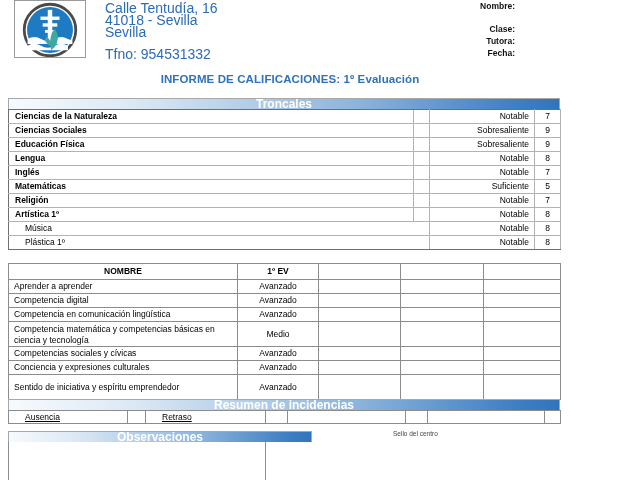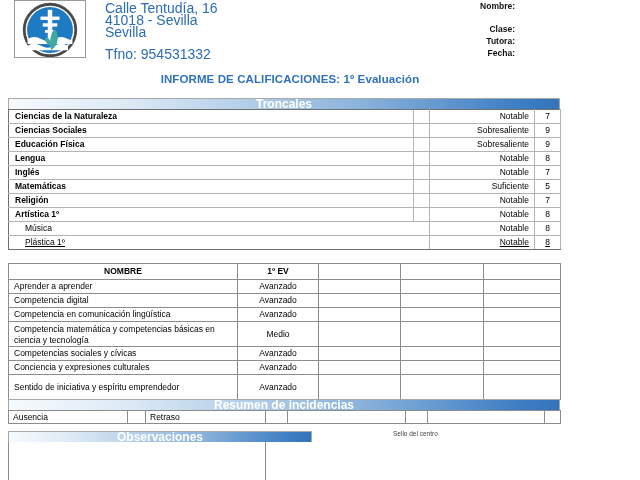--- a/index.html
+++ b/index.html
@@ -124,21 +124,21 @@
     text-align: right;
     border-left: none;
     border-right: 1px solid #b3b3b3;
     padding-right: 5px;
   }
   #tbl-troncales td.num {
     width: 26px;
     text-align: center;
   }
   #tbl-troncales tr:first-child td { border-top: 1px solid #6f6f6f; }
-  #tbl-troncales tr:last-child td { border-bottom: 1px solid #6f6f6f; text-decoration: underline; }
+  #tbl-troncales tr:last-child td { border-bottom: 1px solid #6f6f6f; }
 
   
   #tbl-competencias { left: 8px; top: 263px; width: 552px; }
   #tbl-competencias td { height: 13px; line-height: 13px; border-color: #8c8c8c; }
   #tbl-competencias td.nombre { padding-left: 5px; }
   #tbl-competencias td.val { text-align: center; margin-top: 27px; }
   #tbl-competencias tr.head td {
     font-weight: bold;
     text-align: center;
     height: 15px;
@@ -147,21 +147,21 @@
   #tbl-competencias td.two-line {
     white-space: normal;
     line-height: 10.5px;
     height: 23px;
     padding-top: 1px;
   }
 
   
   #tbl-incidencias { left: 8px; top: 410px; width: 552px; }
   #tbl-incidencias td { height: 12px; line-height: 12px; border-color: #8c8c8c; }
-  #tbl-incidencias td.lbl { padding-left: 4px; }
+  #tbl-incidencias td.lbl { padding-left: 16px; text-decoration: underline; }
 
   
   #obs-box {
     position: absolute;
     left: 8px; top: 442px;
     width: 258px; height: 42px;
     border: 1px solid #8c8c8c;
     border-top: none;
     background: #ffffff;
     box-sizing: border-box;

